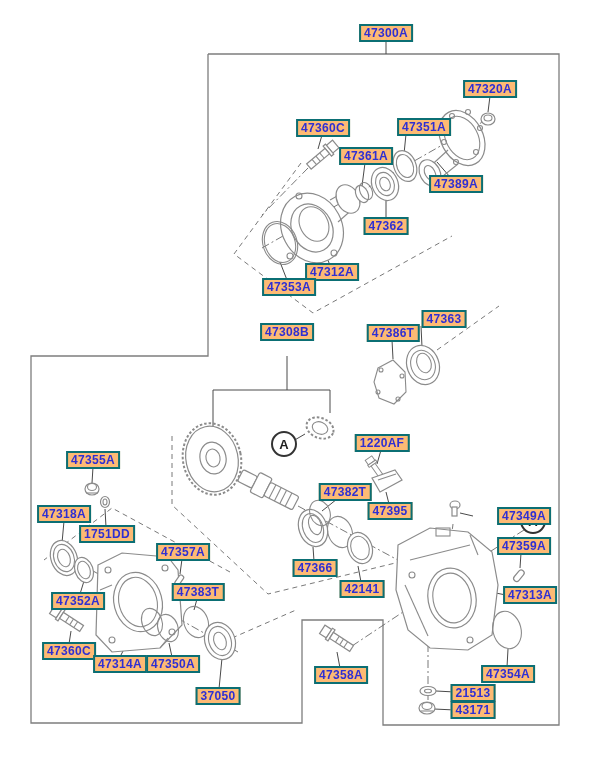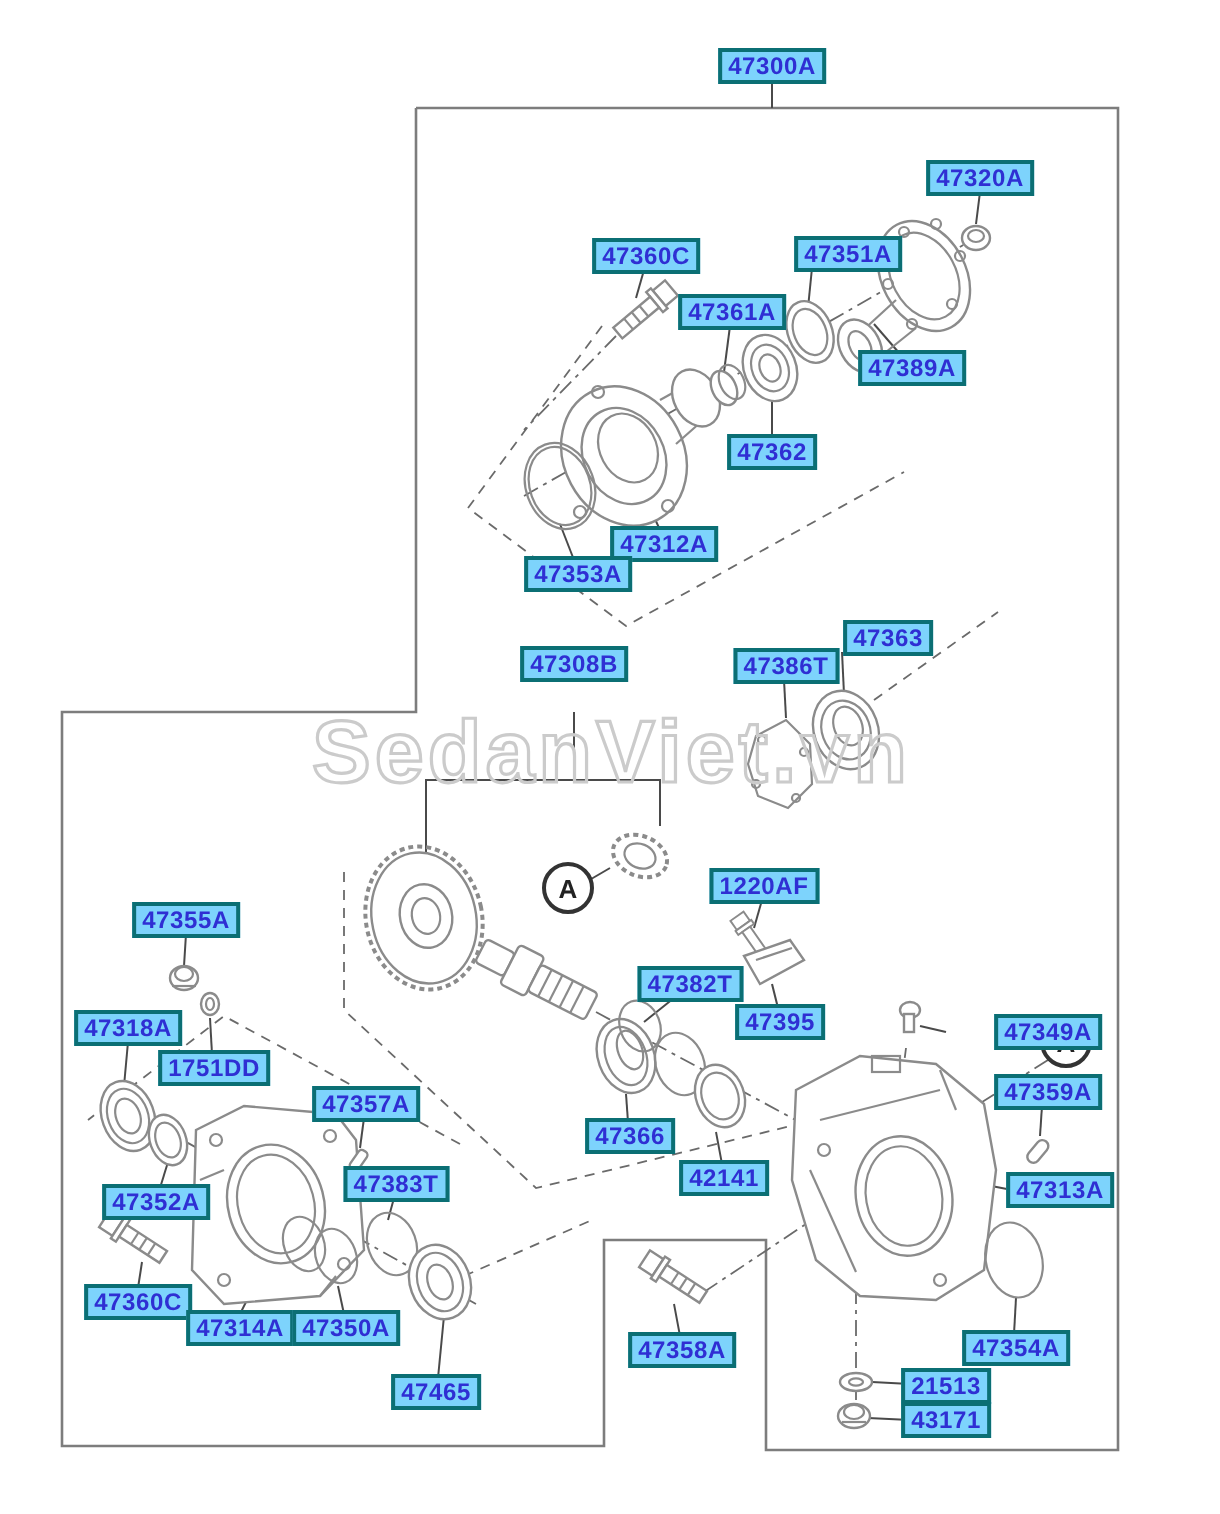--- a/index.html
+++ b/index.html
@@ -6,21 +6,21 @@
   .stage{
     position:relative;width:610px;height:757px;overflow:hidden;
     background:var(--background,#fff);
     font-family:"Liberation Sans",sans-serif;
   }
   .stage svg{position:absolute;left:0;top:0;}
   .plabel{
     position:absolute;transform:translate(-50%,-50%);
     border:2px solid var(--label_border,#0b6f74);
     color:var(--label_text,#2f2fd3);
-    background:#7dd3fc;
+    background:#fdba74;
     font-size:12px;font-weight:bold;line-height:14px;
     padding:0 3px;white-space:nowrap;letter-spacing:.3px;
     z-index:30;cursor:pointer;
   }
   .amarker{
     position:absolute;transform:translate(-50%,-50%);
     width:22px;height:22px;border:2px solid #333;border-radius:50%;
     background:#fff;color:#222;font-size:13px;font-weight:bold;
     display:flex;align-items:center;justify-content:center;z-index:25;
   }
@@ -311,21 +311,20 @@
       <circle class="ptn" cx="402" cy="376" r="2"></circle>
       <circle class="ptn" cx="398" cy="399" r="2"></circle>
       <circle class="ptn" cx="378" cy="392" r="2"></circle>
     </g>
 
     <g>
       <ellipse class="ptn" cx="320" cy="513" rx="10" ry="13" transform="rotate(-20 320 513)"></ellipse>
     </g>
   </svg>
 
-  <div class="watermark">SedanViet.vn</div>
 
   <div class="amarker" style="left:284px;top:444px">A</div>
   <div class="amarker" style="left:533px;top:521px">A</div>
 
   <div class="plabel" style="left:386px;top:33px">47300A</div>
   <div class="plabel" style="left:490px;top:89px">47320A</div>
   <div class="plabel" style="left:323px;top:128px">47360C</div>
   <div class="plabel" style="left:424px;top:127px">47351A</div>
   <div class="plabel" style="left:366px;top:156px">47361A</div>
   <div class="plabel" style="left:456px;top:184px">47389A</div>
@@ -345,19 +344,19 @@
   <div class="plabel" style="left:524px;top:546px">47359A</div>
   <div class="plabel" style="left:183px;top:552px">47357A</div>
   <div class="plabel" style="left:315px;top:568px">47366</div>
   <div class="plabel" style="left:198px;top:592px">47383T</div>
   <div class="plabel" style="left:78px;top:601px">47352A</div>
   <div class="plabel" style="left:362px;top:589px">42141</div>
   <div class="plabel" style="left:530px;top:595px">47313A</div>
   <div class="plabel" style="left:69px;top:651px">47360C</div>
   <div class="plabel" style="left:120px;top:664px">47314A</div>
   <div class="plabel" style="left:173px;top:664px">47350A</div>
-  <div class="plabel" style="left:218px;top:696px">47465</div>
+  <div class="plabel" style="left:218px;top:696px">37050</div>
   <div class="plabel" style="left:341px;top:675px">47358A</div>
   <div class="plabel" style="left:508px;top:674px">47354A</div>
   <div class="plabel" style="left:473px;top:693px">21513</div>
   <div class="plabel" style="left:473px;top:710px">43171</div>
 
 </div>
 
 </body></html>

